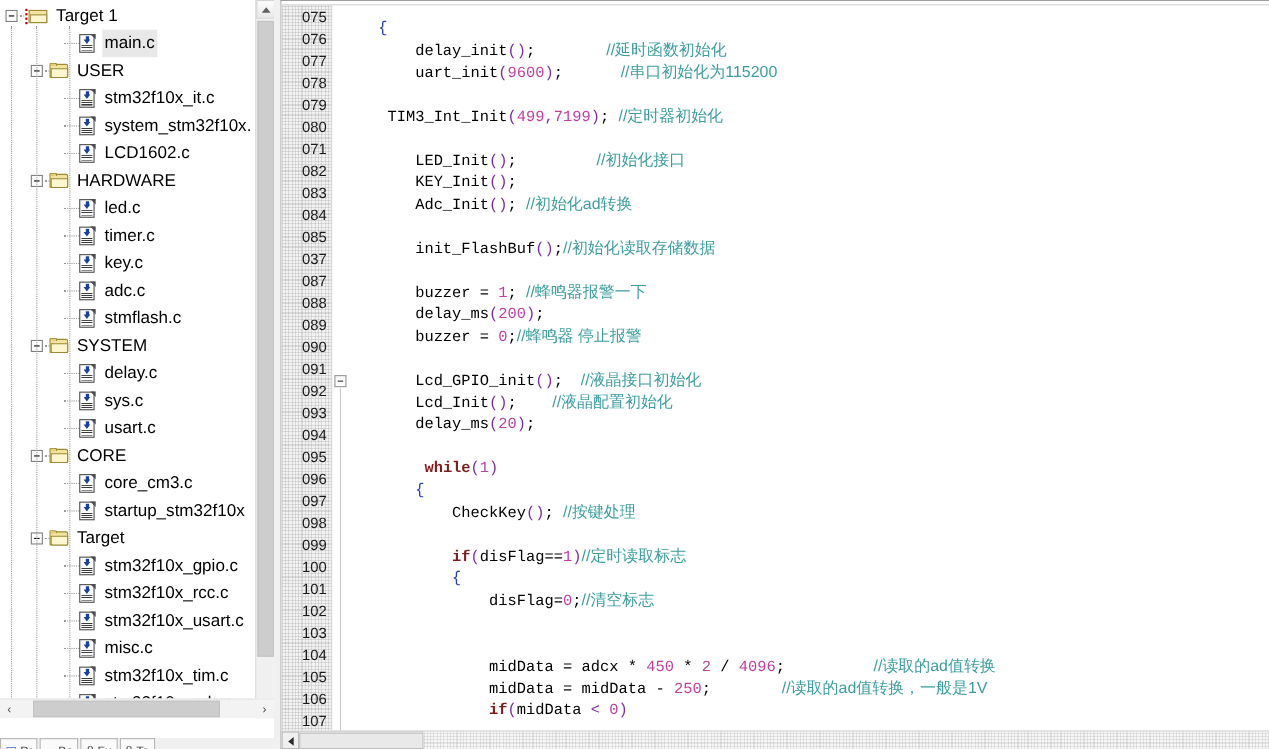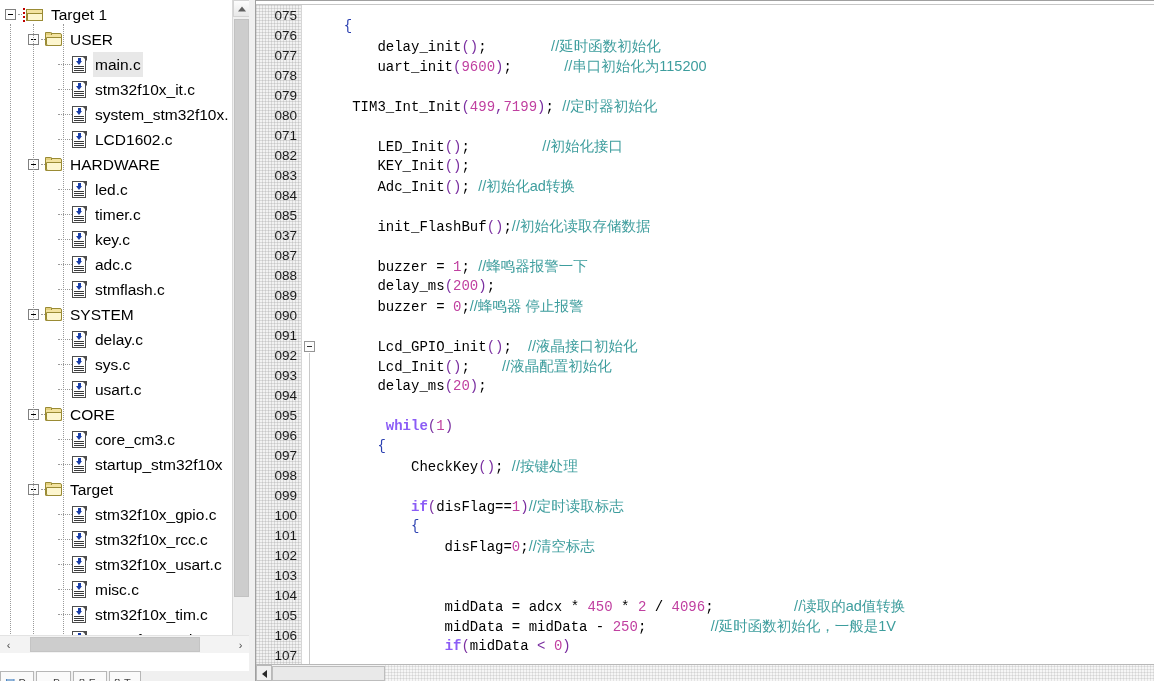--- a/index.html
+++ b/index.html
@@ -365,21 +365,21 @@
     overflow: hidden;
   }
   .cline {
     height: 20px;
     line-height: 20px;
     white-space: pre;
     font-family: "Liberation Mono", monospace;
     font-size: 14px;
     color: #000000;
   }
-  .kw   { color: #8b5cf6; font-weight: bold; }
+  .kw   { color: #7f1d1d; font-weight: bold; }
   .num  { color: #c040a0; }
   .cmt  { color: #3d9d9d; font-family: "Liberation Sans", sans-serif; font-size: 14.5px; }
   .pun  { color: #7a2fa0; }
   .brace{ color: #2a3fb0; }
 
   
   #editor-hscroll {
     height: 17px;
     flex: 0 0 auto;
     background: #f3f3f3;
@@ -436,41 +436,41 @@
                 <i></i>
                 <i></i>
                 <i></i>
                 <i></i>
               </span>
               <span class="fback"></span>
               <span class="ffront"></span>
             </span>
             <span class="label">Target 1</span>
           </div>
+          <div class="tree-row selected">
+            <span class="indent" style="width: 58px;"></span>
+            <span class="dots" style="width: 14px;"></span>
+            <span class="ico-file">
+              <span class="page"></span>
+              <span class="corner"></span>
+              <span class="arrow"></span>
+              <span class="lines"></span>
+            </span>
+            <span class="label">main.c</span>
+          </div>
           <div class="tree-row">
             <span class="indent" style="width: 28px;"></span>
             <span class="expander"></span>
             <span class="dots" style="width: 4px;"></span>
             <span class="ico-folder">
               <span class="back"></span>
               <span class="tab"></span>
               <span class="front"></span>
             </span>
             <span class="label">USER</span>
-          </div>
-          <div class="tree-row selected">
-            <span class="indent" style="width: 58px;"></span>
-            <span class="dots" style="width: 14px;"></span>
-            <span class="ico-file">
-              <span class="page"></span>
-              <span class="corner"></span>
-              <span class="arrow"></span>
-              <span class="lines"></span>
-            </span>
-            <span class="label">main.c</span>
           </div>
           <div class="tree-row">
             <span class="indent" style="width: 58px;"></span>
             <span class="dots" style="width: 14px;"></span>
             <span class="ico-file">
               <span class="page"></span>
               <span class="corner"></span>
               <span class="arrow"></span>
               <span class="lines"></span>
             </span>
@@ -835,21 +835,21 @@
           <div class="cline"><span>       </span><span class="kw">while</span><span class="pun">(</span><span class="num">1</span><span class="pun">)</span></div>
           <div class="cline"><span>      </span><span class="brace">{</span></div>
           <div class="cline"><span>          CheckKey</span><span class="pun">()</span><span>; </span><span class="cmt">//按键处理</span></div>
           <div class="cline"><span></span></div>
           <div class="cline"><span>          </span><span class="kw">if</span><span class="pun">(</span><span>disFlag==</span><span class="num">1</span><span class="pun">)</span><span class="cmt">//定时读取标志</span></div>
           <div class="cline"><span>          </span><span class="brace">{</span></div>
           <div class="cline"><span>              disFlag=</span><span class="num">0</span><span>;</span><span class="cmt">//清空标志</span></div>
           <div class="cline"><span></span></div>
           <div class="cline"><span></span></div>
           <div class="cline"><span>              midData = adcx * </span><span class="num">450</span><span> * </span><span class="num">2</span><span> / </span><span class="num">4096</span><span>;</span><span class="cmt">                    //读取的ad值转换</span></div>
-          <div class="cline"><span>              midData = midData - </span><span class="num">250</span><span>;</span><span class="cmt">                //延时函数初始化，一般是1V</span></div>
+          <div class="cline"><span>              midData = midData - </span><span class="num">250</span><span>;</span><span class="cmt">                //读取的ad值转换，一般是1V</span></div>
           <div class="cline"><span>              </span><span class="kw">if</span><span class="pun">(</span><span>midData </span><span class="pun">&lt;</span><span> </span><span class="num">0</span><span class="pun">)</span></div>
         </div>
     </div>
 
     <div id="editor-hscroll">
       <div id="eh-left"></div>
       <div id="eh-thumb"></div>
       <div id="eh-track"></div>
     </div>
   </div>

